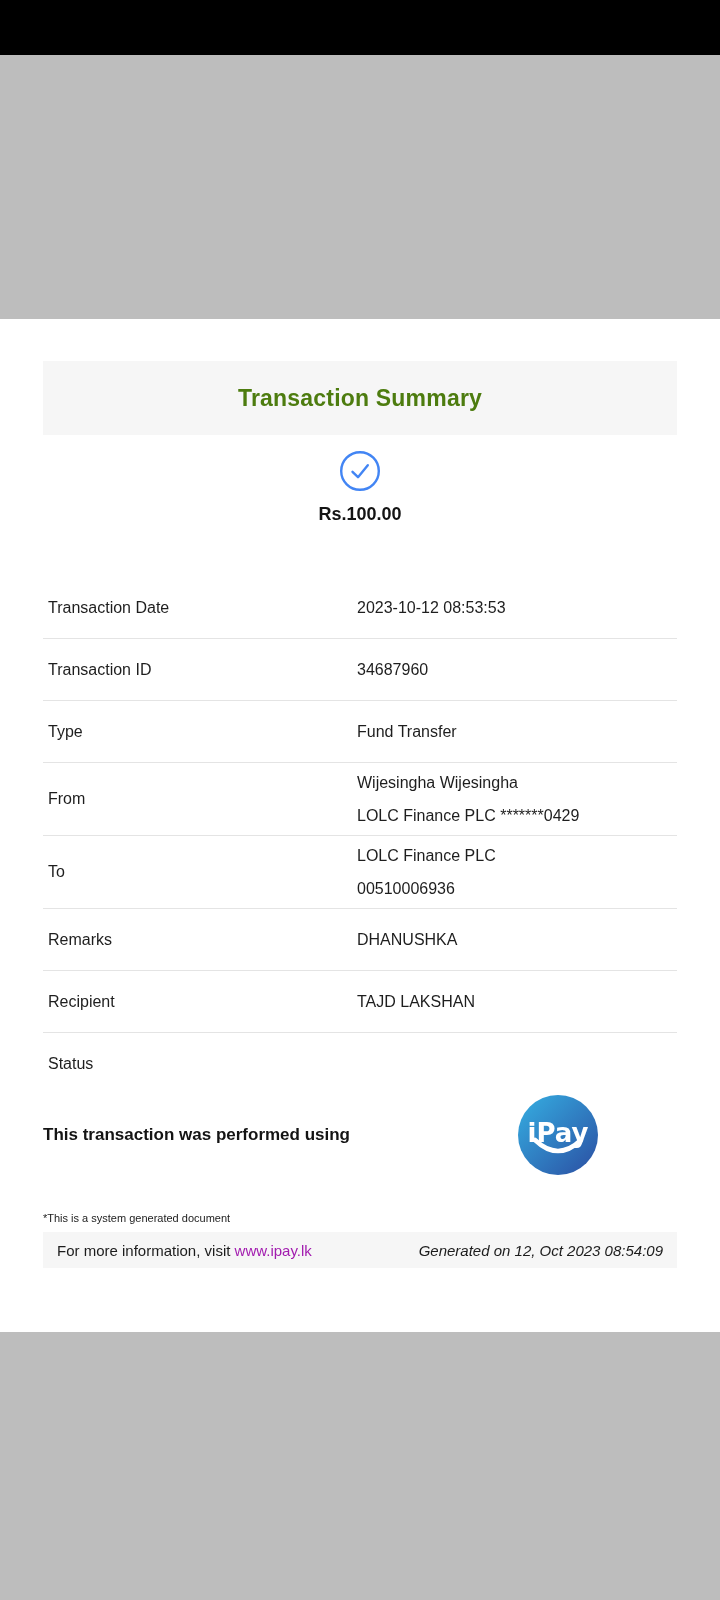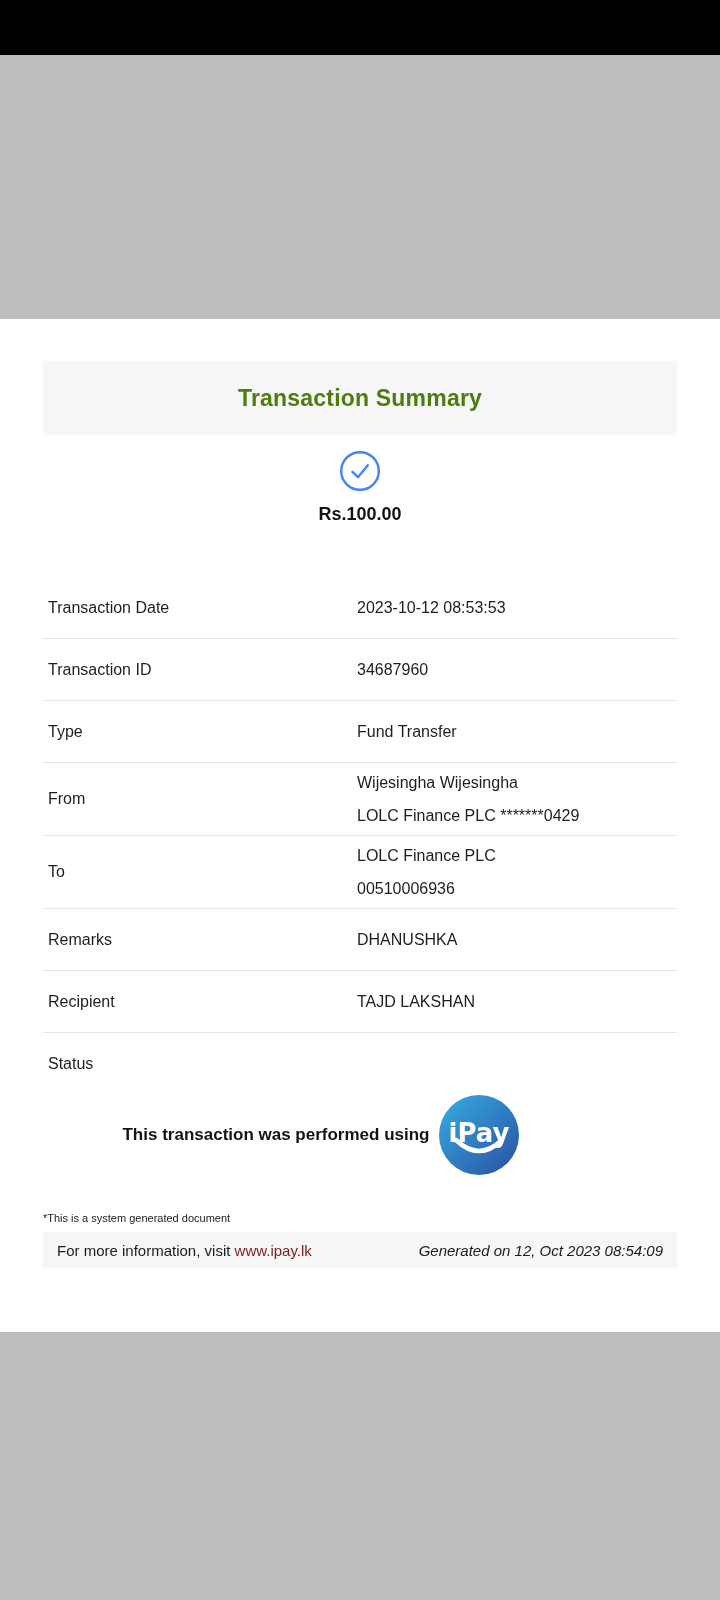--- a/index.html
+++ b/index.html
@@ -25,21 +25,21 @@
   .summary-table { margin-top: 53px; }
   .trow { display: flex; align-items: center; min-height: 62px;
     border-bottom: 1px solid #E4E4E4; padding-left: 5px;
     font-size: 16px; color: #1E1E1E; }
   .trow:last-child { border-bottom: none; }
   .trow.two { min-height: 73px; }
   .tlabel { width: 309px; flex: none; }
   .tvalue { flex: 1; }
   .tvalue div { line-height: 33px; }
 
-  .performed { height: 80px; display: flex; align-items: center; justify-content: center; }
+  .performed { height: 80px; display: flex; align-items: center; justify-content: space-between; }
   .performed-text { font-size: 17px; font-weight: bold; color: #141414; margin-right: 9px; white-space: nowrap; }
   .ipay-logo { width: 80px; height: 80px; flex: none; margin-right: 79px; }
 
   .footnote { margin-top: 34px; font-size: 11px; color: #1C1C1C; line-height: 18px; }
 
   .footer-bar { margin-top: 5px; height: 36px; background: #F6F6F6;
     display: flex; align-items: center; justify-content: space-between;
     padding: 0 14px; font-size: 15px; color: #1C1C1C; }
   .footer-left { white-space: pre; }
   .footer-link { text-decoration: none; font-size: 15px; }
@@ -128,21 +128,21 @@
         </defs>
         <circle cx="40" cy="40" r="40" fill="url(#ipayGrad)"></circle>
         <path d="M17 45 Q40 67 63 45" fill="none" stroke="#FFFFFF" stroke-width="4.5" stroke-linecap="round"></path>
         <text x="40" y="47" text-anchor="middle" fill="#FFFFFF" font-family="DejaVu Sans, sans-serif" font-size="26" font-weight="bold">iPay</text>
       </svg>
     </div>
 
     <div class="footnote">*This is a system generated document</div>
 
     <div class="footer-bar">
-      <span class="footer-left"><span>For more information, visit </span><a href="#" class="footer-link" id="footer-link" style="color: #7f1d1d;">www.ipay.lk</a></span>
+      <span class="footer-left"><span>For more information, visit </span><a href="#" class="footer-link" id="footer-link" style="color: #a21caf;">www.ipay.lk</a></span>
       <span class="footer-right">Generated on 12, Oct 2023 08:54:09</span>
     </div>
 
   </div>
 
   <div class="backdrop-bottom"></div>
 
 </div>
 
 </body></html>

